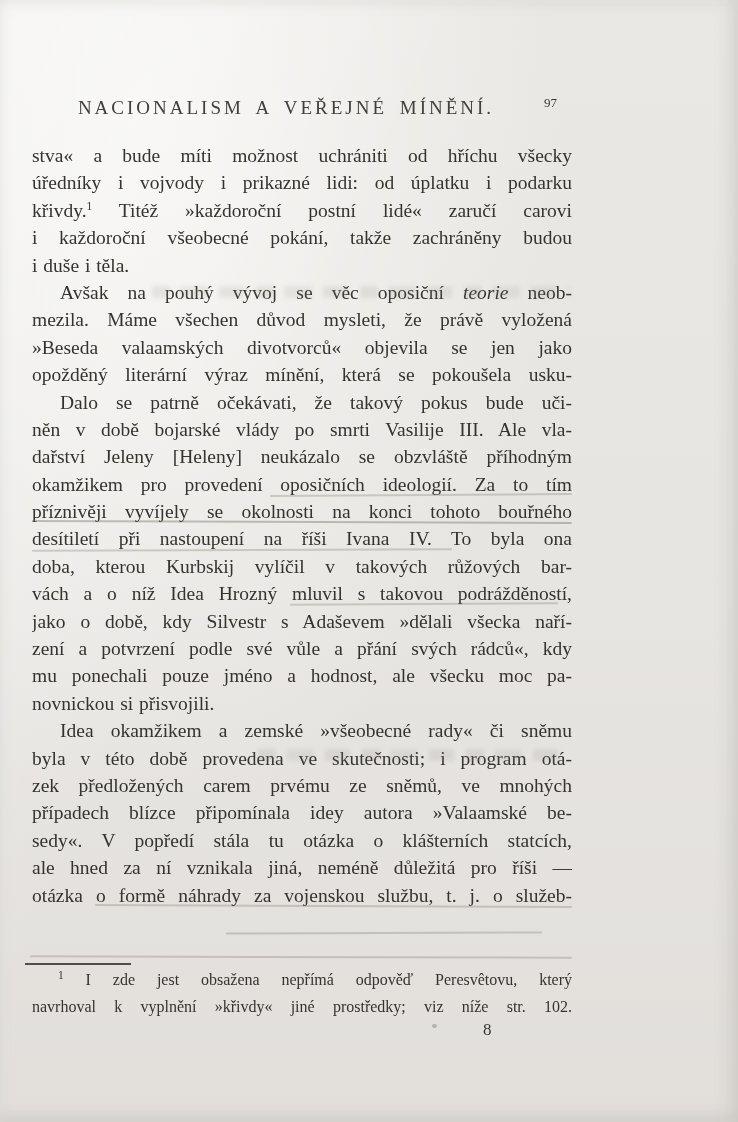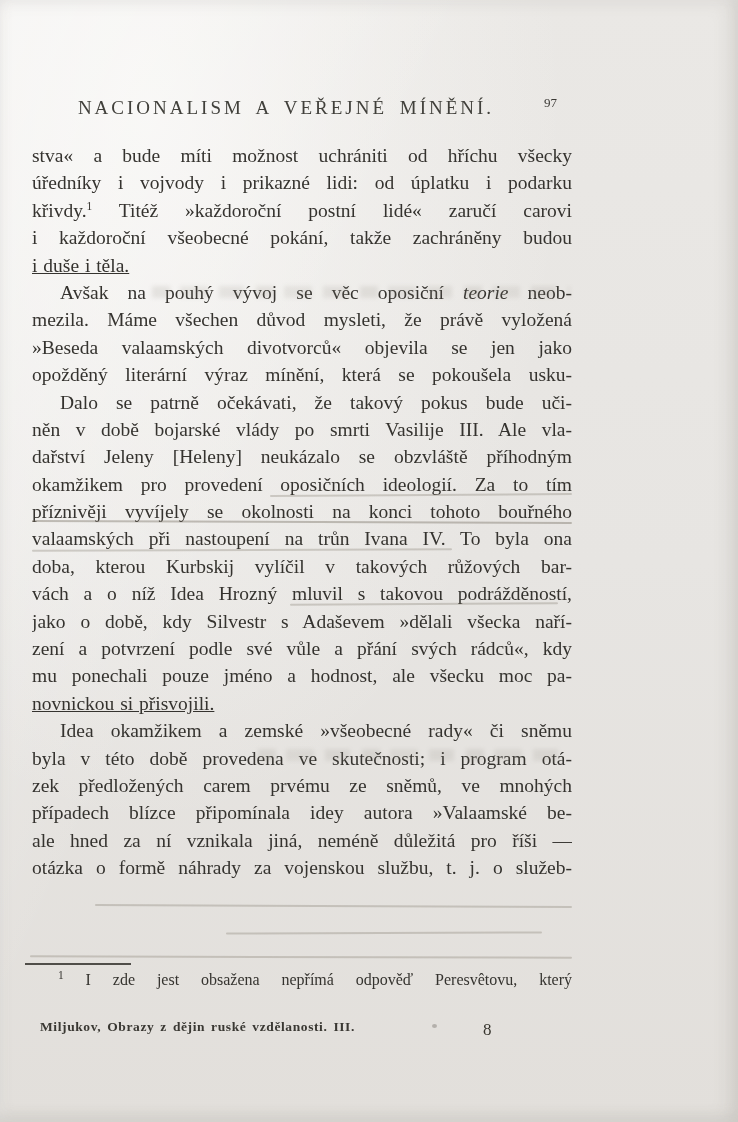--- a/index.html
+++ b/index.html
@@ -16,21 +16,21 @@
   .header-title{
     position:absolute;top:97px;left:16px;width:540px;text-align:center;
     font-size:19px;letter-spacing:3px;color:#41403b;word-spacing:5px;font-family:Liberation Serif, serif;
   }
   .page-num{position:absolute;top:95px;left:544px;font-size:13px;color:#3a3834;}
   .body-block{
     position:absolute;left:32px;top:142px;width:540px;
     font-size:19.5px;line-height:27.4px;word-spacing:1px;
   }
   .ln{text-align:justify;text-align-last:justify;height:27.4px;overflow:hidden;white-space:normal;}
-  .ln.end{text-align-last:left;text-decoration:underline;}
+  .ln.end{text-align-last:left;}
   .ln.ind{text-indent:28px;}
   .it{font-style:italic;}
   sup.fnm{font-size:11.5px;vertical-align:super;line-height:0;}
   .sep{position:absolute;left:25px;top:963px;width:106px;height:2px;background:#504e49;}
   .footnote{
     position:absolute;left:32px;top:966px;width:540px;
     font-size:16px;line-height:27px;
   }
   .fln{text-align:justify;text-align-last:justify;height:27px;overflow:hidden;}
   .fln.ind{text-indent:26px;}
@@ -66,49 +66,50 @@
     <div class="ln end">i duše i těla.</div>
     <div class="ln ind"><span>Avšak na pouhý vývoj se věc oposiční </span><span class="it">teorie</span><span> neob-</span></div>
     <div class="ln">mezila. Máme všechen důvod mysleti, že právě vyložená</div>
     <div class="ln">»Beseda valaamských divotvorců« objevila se jen jako</div>
     <div class="ln">opožděný literární výraz mínění, která se pokoušela usku-</div>
     <div class="ln ind">Dalo se patrně očekávati, že takový pokus bude uči-</div>
     <div class="ln">něn v době bojarské vlády po smrti Vasilije III. Ale vla-</div>
     <div class="ln">dařství Jeleny [Heleny] neukázalo se obzvláště příhodným</div>
     <div class="ln">okamžikem pro provedení oposičních ideologií. Za to tím</div>
     <div class="ln">příznivěji vyvíjely se okolnosti na konci tohoto bouřného</div>
-    <div class="ln">valaamských při nastoupení na trůn Ivana IV. To byla ona</div>
+    <div class="ln">desítiletí při nastoupení na říši Ivana IV. To byla ona</div>
     <div class="ln">doba, kterou Kurbskij vylíčil v takových růžových bar-</div>
     <div class="ln">vách a o níž Idea Hrozný mluvil s takovou podrážděností,</div>
     <div class="ln">jako o době, kdy Silvestr s Adaševem »dělali všecka naří-</div>
     <div class="ln">zení a potvrzení podle své vůle a přání svých rádců«, kdy</div>
     <div class="ln">mu ponechali pouze jméno a hodnost, ale všecku moc pa-</div>
     <div class="ln end">novnickou si přisvojili.</div>
     <div class="ln ind">Idea okamžikem a zemské »všeobecné rady« či sněmu</div>
     <div class="ln">byla v této době provedena ve skutečnosti; i program otá-</div>
     <div class="ln">zek předložených carem prvému ze sněmů, ve mnohých</div>
     <div class="ln">případech blízce připomínala idey autora »Valaamské be-</div>
+    <div class="ln">sedy«. V popředí stála tu otázka o klášterních statcích,</div>
     <div class="ln">ale hned za ní vznikala jiná, neméně důležitá pro říši —</div>
     <div class="ln">otázka o formě náhrady za vojenskou službu, t. j. o služeb-</div>
   </div>
 
   <div class="pencil light" style="left:270px;top:494px;width:302px;transform:rotate(-.35deg);"></div>
   <div class="pencil" style="left:32px;top:521px;width:540px;transform:rotate(.2deg);"></div>
   <div class="pencil light" style="left:32px;top:549px;width:420px;transform:rotate(-.2deg);"></div>
   <div class="pencil light" style="left:290px;top:603px;width:268px;transform:rotate(-.3deg);"></div>
   <div class="pencil light" style="left:95px;top:905px;width:477px;transform:rotate(.25deg);"></div>
   <div class="pencil light" style="left:226px;top:932px;width:316px;transform:rotate(-.2deg);"></div>
   <div class="pencil light" style="left:30px;top:956px;width:542px;transform:rotate(.15deg);"></div>
 
   <div class="ghost" style="left:152px;top:286px;width:418px;"></div>
   <div class="ghost" style="left:258px;top:749px;width:312px;"></div>
 
   <div class="sep"></div>
 
   <div class="footnote">
     <div class="fln ind"><sup class="fnm">1</sup><span> I zde jest obsažena nepřímá odpověď Peresvêtovu, který</span></div>
+    <div class="fln">navrhoval k vyplnění »křivdy« jiné prostředky; viz níže str. 102.</div>
   </div>
 
-  <div class="signature">Miljukov, Obrazy z dějin ruské vzdělanosti. III.</div>
   <div class="sheet">8</div>
   <div class="dot"></div>
 
 </div>
 
 </body></html>

